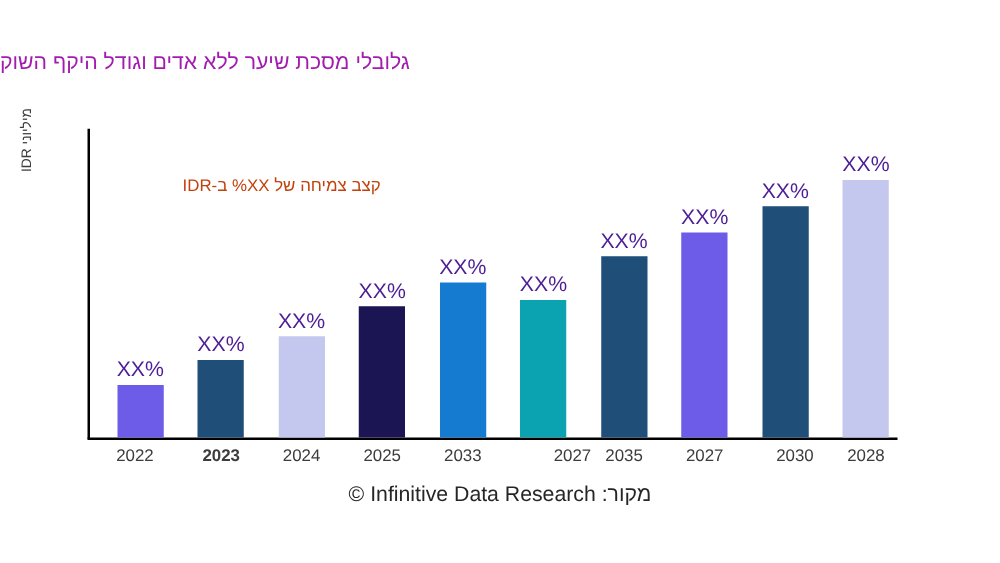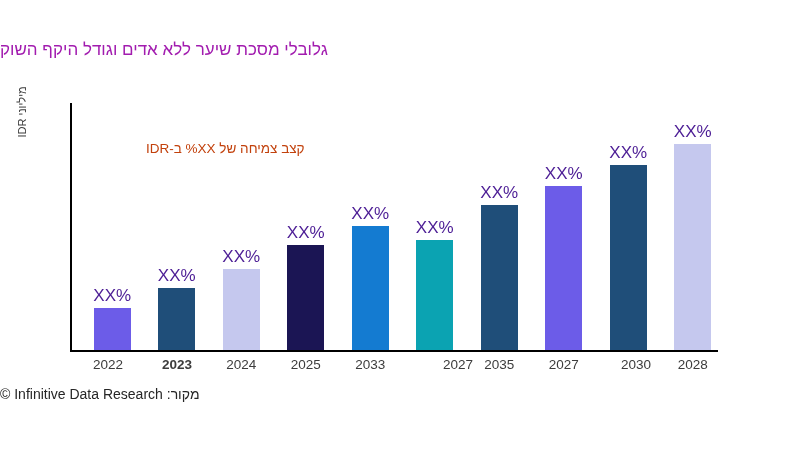--- a/index.html
+++ b/index.html
@@ -99,22 +99,22 @@
     font-size: 13.5px;
     color: #3c3c3c;
     text-align: center;
     white-space: nowrap;
   }
   .footer-note {
     position: absolute;
     left: 0;
     top: 386px;
     width: 800px;
-    text-align: left;
-    font-size: 14px;
+    text-align: center;
+    font-size: 17px;
     color: #262626;
     direction: rtl;
     unicode-bidi: plaintext;
     white-space: nowrap;
   }
 </style>
 </head>
 <body>
 
 <div id="chart-root">

